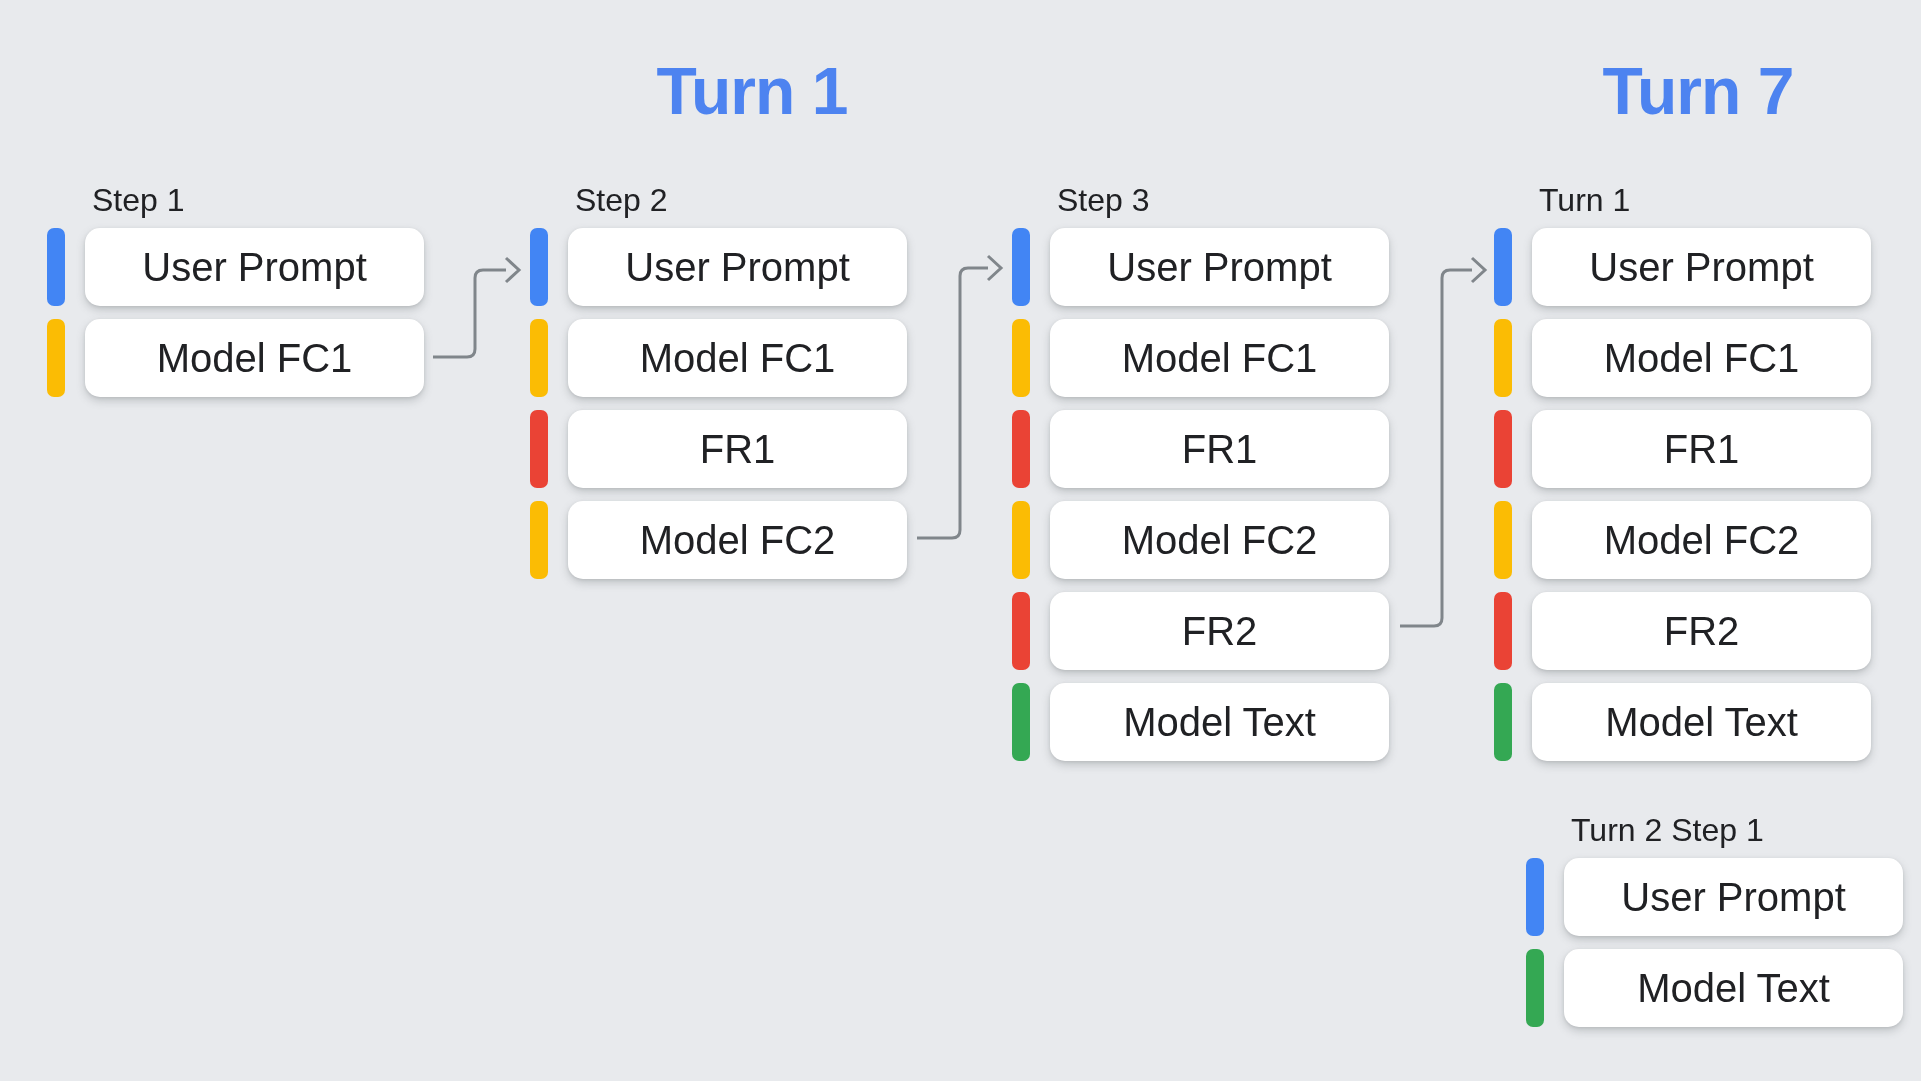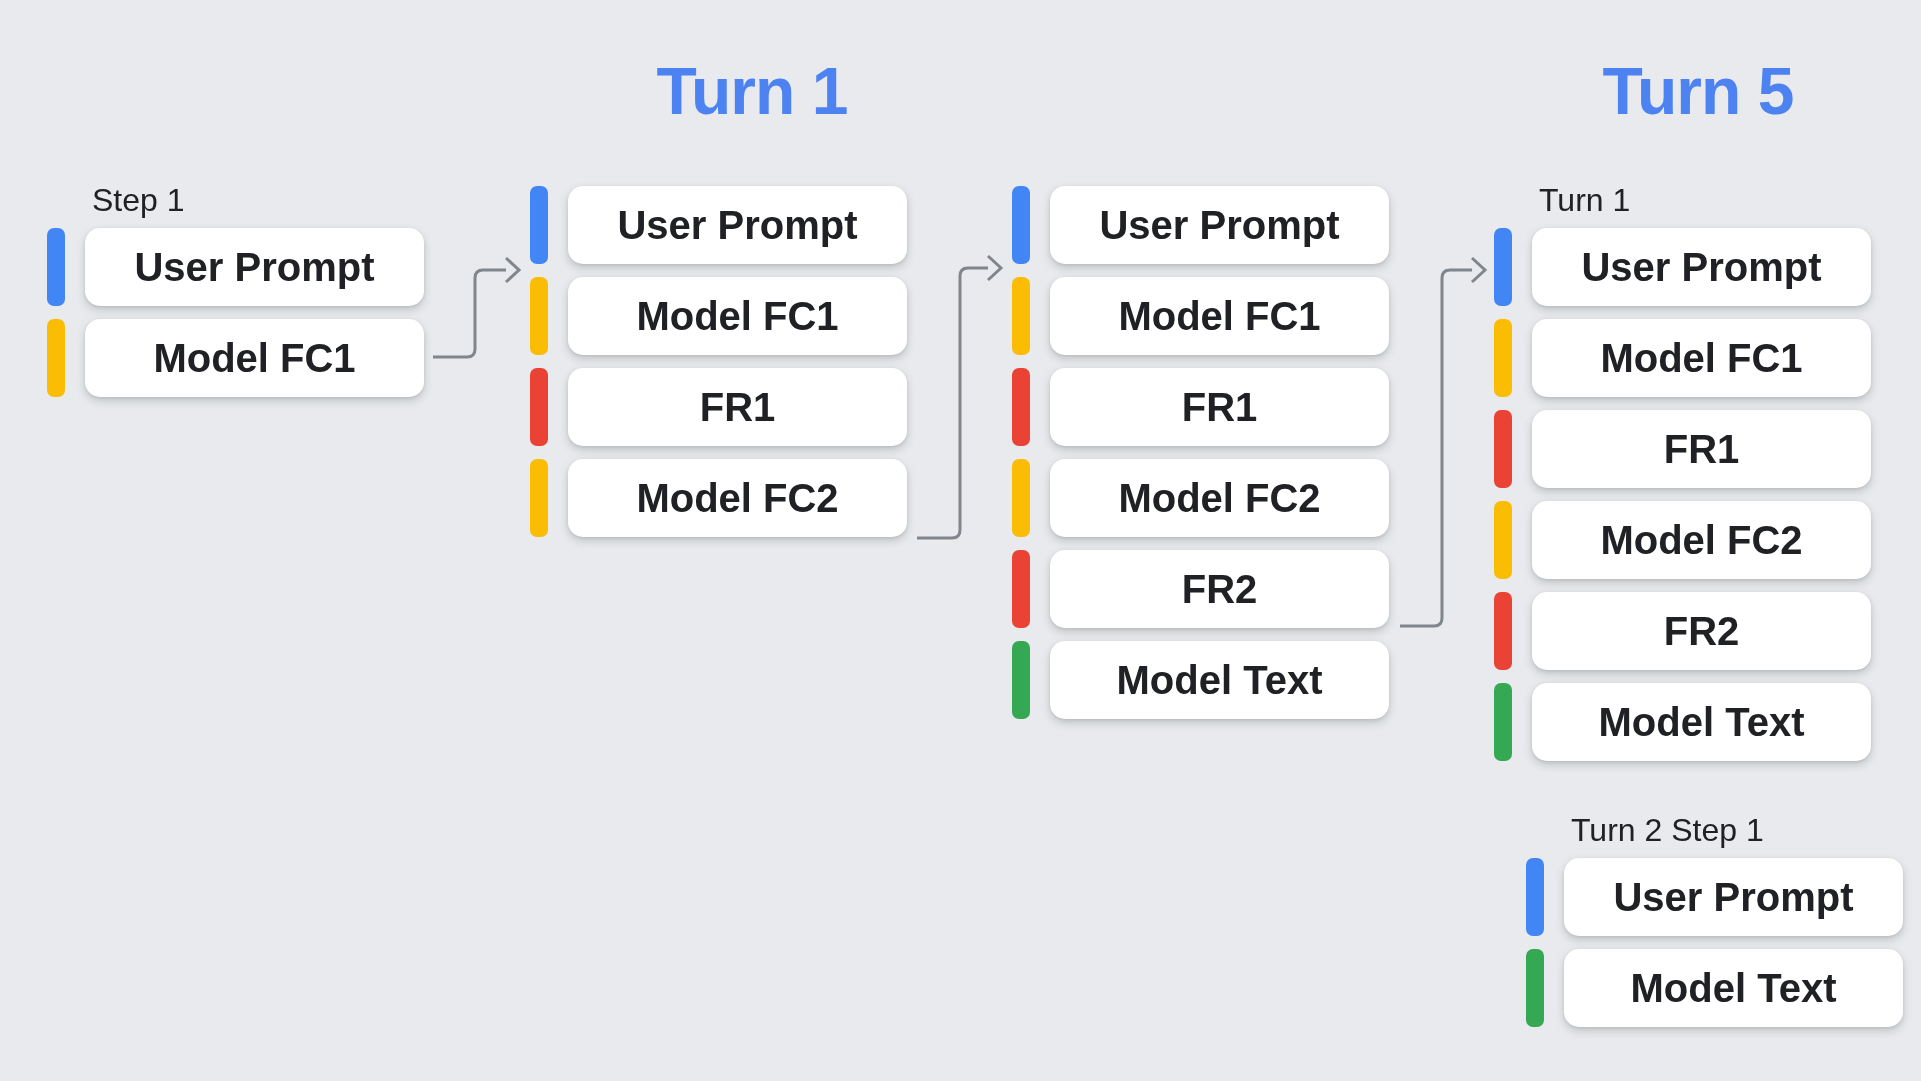--- a/index.html
+++ b/index.html
@@ -38,21 +38,21 @@
   .col-label{
     margin-left:45px;
     height:28px;
     margin-bottom:14px;
     font-size:32px;
     line-height:28px;
     color:var(--text,#202124);
     white-space:nowrap;
   }
   .rows{display:flex;flex-direction:column;gap:13px;}
-  .row{display:flex;gap:20px;height:78px;font-weight:bold;}
+  .row{display:flex;gap:20px;height:78px;}
   .bar{
     width:18px;height:78px;
     border-radius:7px;
     flex:0 0 18px;
   }
   .card{
     width:339px;height:78px;
     background:var(--card,#ffffff);
     border-radius:15px;
     box-shadow:0 4px 9px rgba(95,99,104,0.28), 0 1px 3px rgba(95,99,104,0.15);
@@ -62,21 +62,21 @@
     white-space:nowrap;
   }
 </style>
 </head>
 <body>
 
 <div class="canvas">
 
   <div class="turn-title" id="title-turn1">Turn 1</div>
 
-  <div class="turn-title" id="title-turn2">Turn 5</div>
+  <div class="turn-title" id="title-turn2">Turn 7</div>
 
   <svg class="arrows" viewBox="0 0 1921 1081" xmlns="http://www.w3.org/2000/svg">
     <g>
       <path d="M433 357 L467 357 Q475 357 475 349 L475 278 Q475 270 483 270 L506 270"></path>
       <polyline points="506 258 519 270 506 282"></polyline>
     </g>
     <g>
       <path d="M917 538 L952 538 Q960 538 960 530 L960 276 Q960 268 968 268 L988 268"></path>
       <polyline points="988 256 1001 268 988 280"></polyline>
     </g>
@@ -94,20 +94,21 @@
           <div class="card">User Prompt</div>
         </div>
         <div class="row">
           <div class="bar" style="background: rgb(251, 188, 4);"></div>
           <div class="card">Model FC1</div>
         </div>
       </div>
   </div>
 
   <div class="column" id="col-step2">
+    <div class="col-label">Step 2</div>
     <div class="rows">
         <div class="row">
           <div class="bar" style="background: rgb(66, 133, 244);"></div>
           <div class="card">User Prompt</div>
         </div>
         <div class="row">
           <div class="bar" style="background: rgb(251, 188, 4);"></div>
           <div class="card">Model FC1</div>
         </div>
         <div class="row">
@@ -115,20 +116,21 @@
           <div class="card">FR1</div>
         </div>
         <div class="row">
           <div class="bar" style="background: rgb(251, 188, 4);"></div>
           <div class="card">Model FC2</div>
         </div>
       </div>
   </div>
 
   <div class="column" id="col-step3">
+    <div class="col-label">Step 3</div>
     <div class="rows">
         <div class="row">
           <div class="bar" style="background: rgb(66, 133, 244);"></div>
           <div class="card">User Prompt</div>
         </div>
         <div class="row">
           <div class="bar" style="background: rgb(251, 188, 4);"></div>
           <div class="card">Model FC1</div>
         </div>
         <div class="row">

